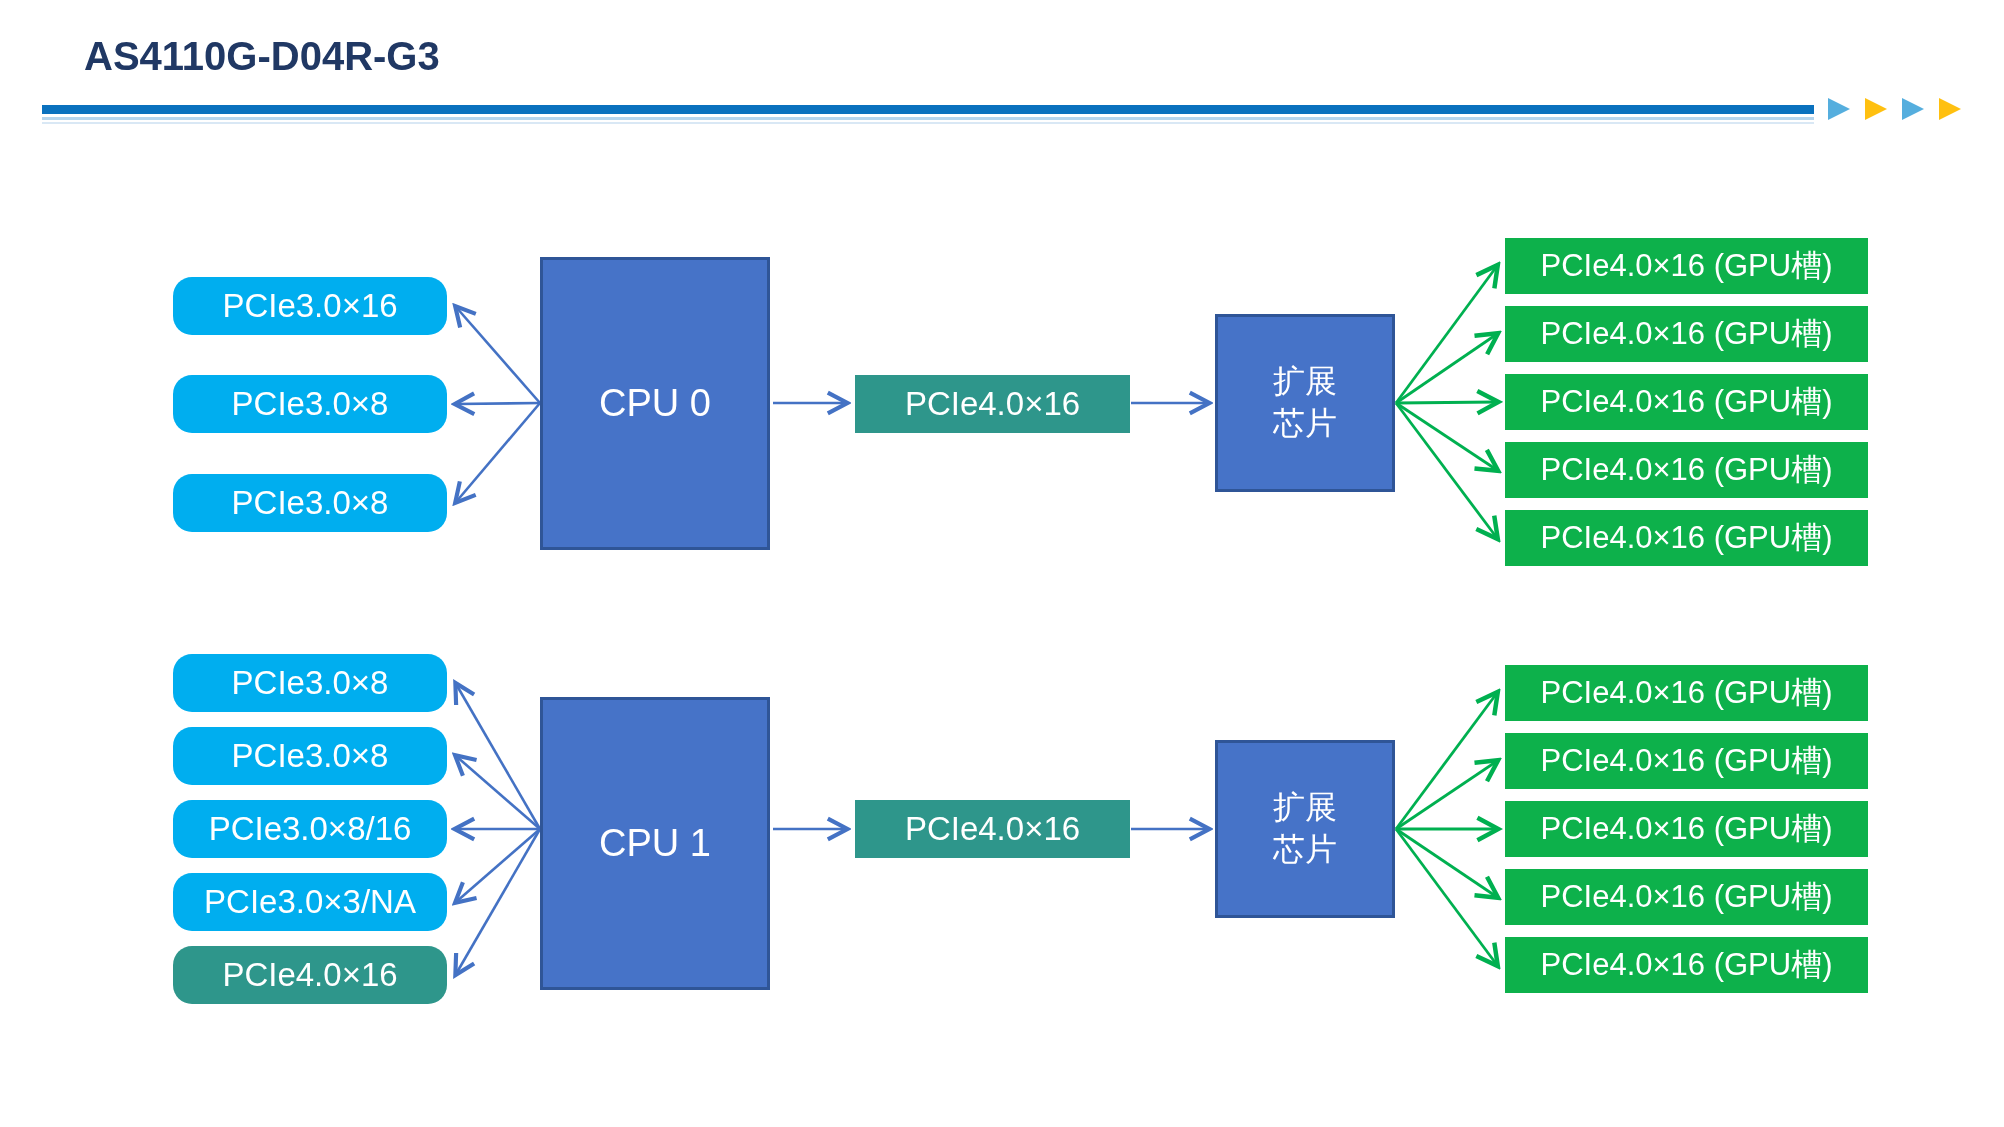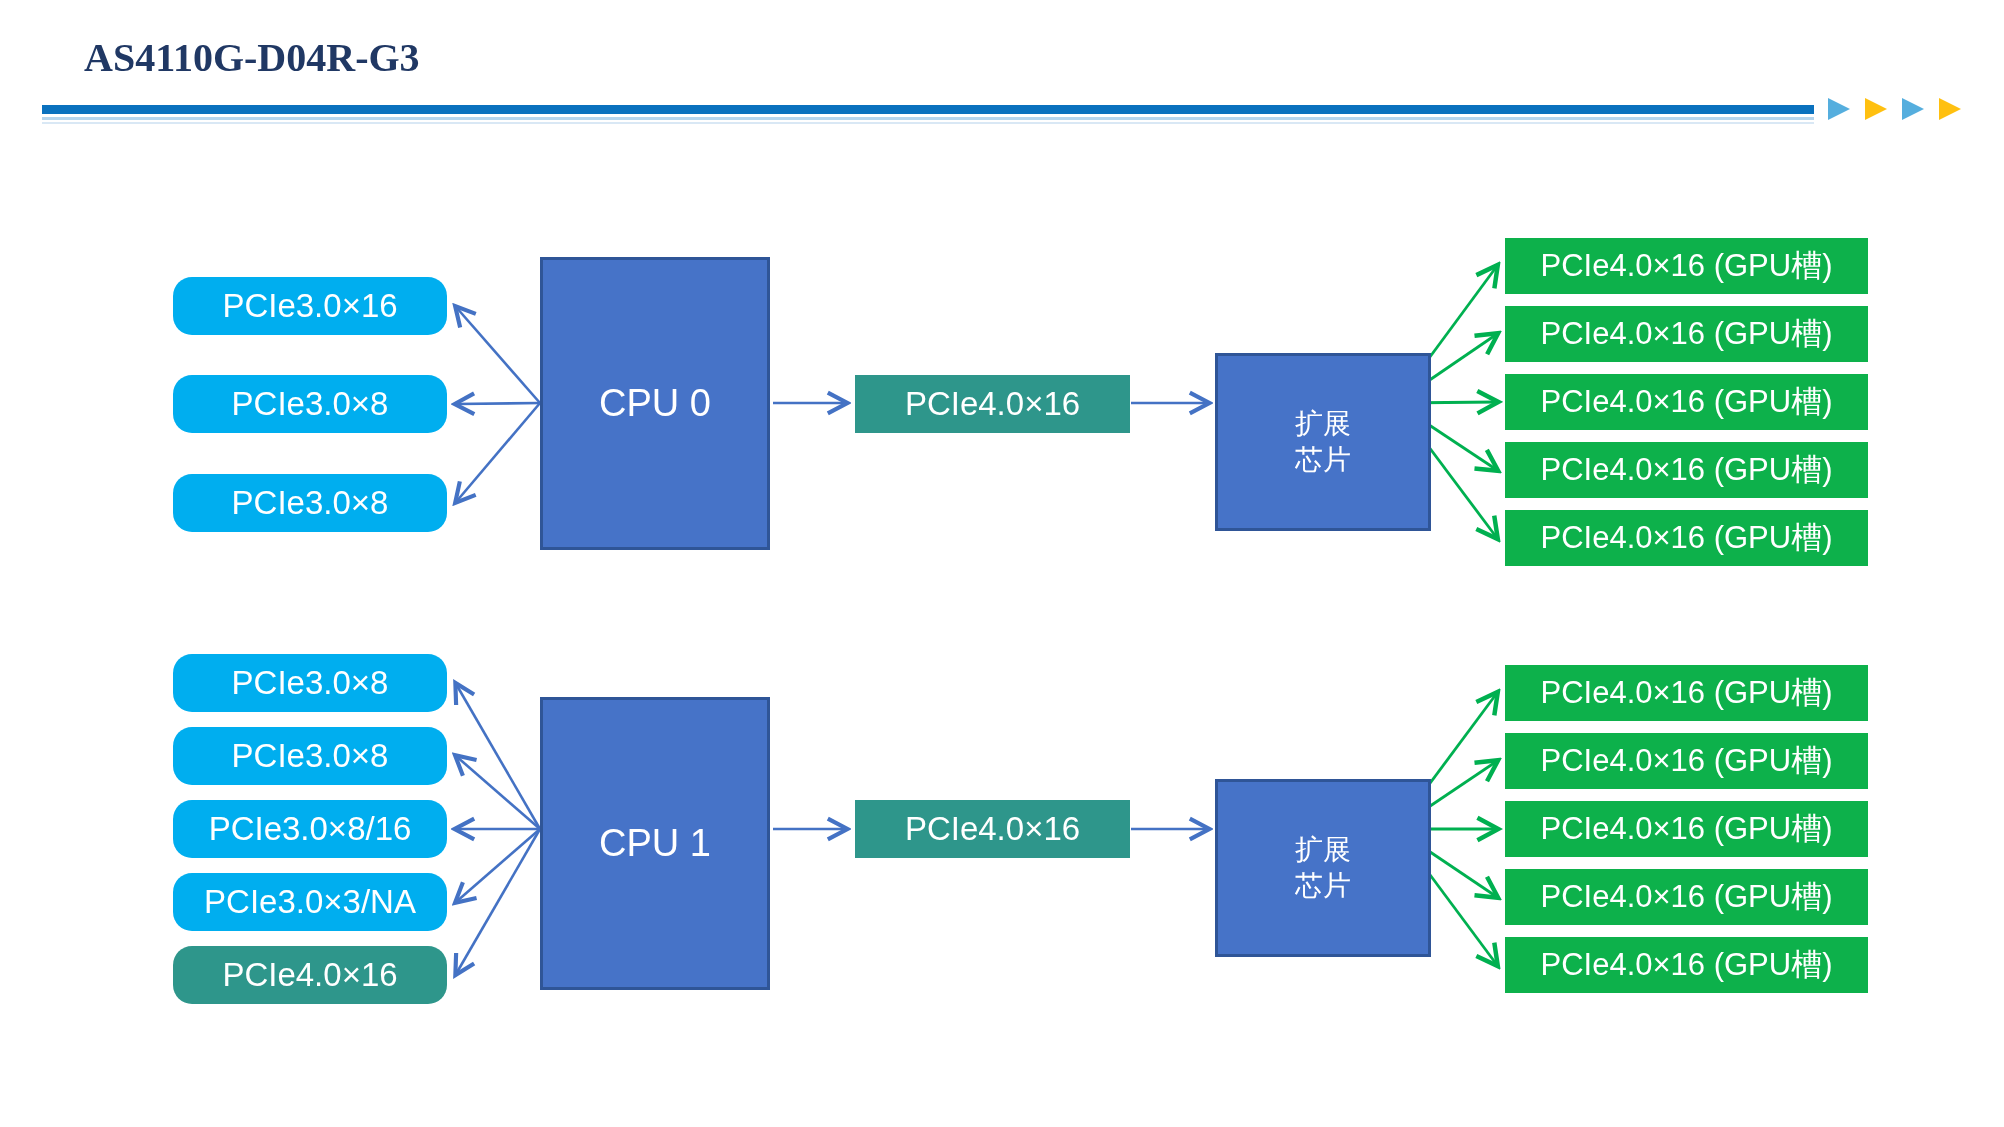--- a/index.html
+++ b/index.html
@@ -10,21 +10,21 @@
     --bar_color:#0a71be; --bar_line:#b5d5ed;
     --tri_blue:#55aede; --tri_orange:#ffc010;
   }
   html,body{margin:0;padding:0;background:#ffffff;}
   .canvas{
     position:relative;width:2004px;height:1127px;background:#ffffff;
     font-family:"Liberation Sans","DejaVu Sans",sans-serif;overflow:hidden;
   }
   .page-title{
     position:absolute;left:84px;top:34px;font-size:40px;font-weight:bold;
-    color:var(--title_color);letter-spacing:0px;font-family:Liberation Serif, serif;
+    color:var(--title_color);letter-spacing:0px;
   }
   .logo{
     position:absolute;right:60px;top:22px;color:var(--logo_color);
     font-family:"Liberation Serif","DejaVu Serif",serif;font-weight:bold;
     font-size:52px;white-space:nowrap;
   }
   .logo .cjk{font-size:47px;}
   .accent-bar{position:absolute;left:42px;top:105px;width:1772px;height:9px;background:var(--bar_color);}
   .accent-line1{position:absolute;left:42px;top:117px;width:1772px;height:3px;background:var(--bar_line);}
   .accent-line2{position:absolute;left:42px;top:122px;width:1772px;height:2px;background:#d9e8f5;}
@@ -33,21 +33,21 @@
   .tri-orange{border-left:22px solid var(--tri_orange);}
 
   .box{
     position:absolute;display:flex;align-items:center;justify-content:center;
     color:#ffffff;text-align:left;box-sizing:border-box;white-space:nowrap;
   }
   .slot{width:274px;height:58px;font-size:33px;background:var(--cyan);border-radius:19px;}
   .slot.teal{background:var(--teal);}
   .link{width:275px;height:58px;font-size:33px;background:var(--teal);}
   .cpu{width:230px;height:293px;font-size:38px;background:var(--cpu_blue);border:3px solid var(--cpu_border);}
-  .expander{width:216px;height:178px;font-size:28px;line-height:1.3;background:var(--cpu_blue);border:3px solid var(--cpu_border);margin-top:39px;}
+  .expander{width:180px;height:178px;font-size:32px;line-height:1.3;background:var(--cpu_blue);border:3px solid var(--cpu_border);}
   .gpu{width:363px;height:56px;font-size:31px;background:var(--green);}
   svg.wires{position:absolute;left:0;top:0;width:2004px;height:1127px;pointer-events:none;}
   .wire-blue{stroke:var(--arrow_blue);stroke-width:2.6;fill:none;}
   .wire-green{stroke:var(--arrow_green);stroke-width:2.8;fill:none;}
 </style>
 </head>
 <body>
 
 <div class="canvas">
 

